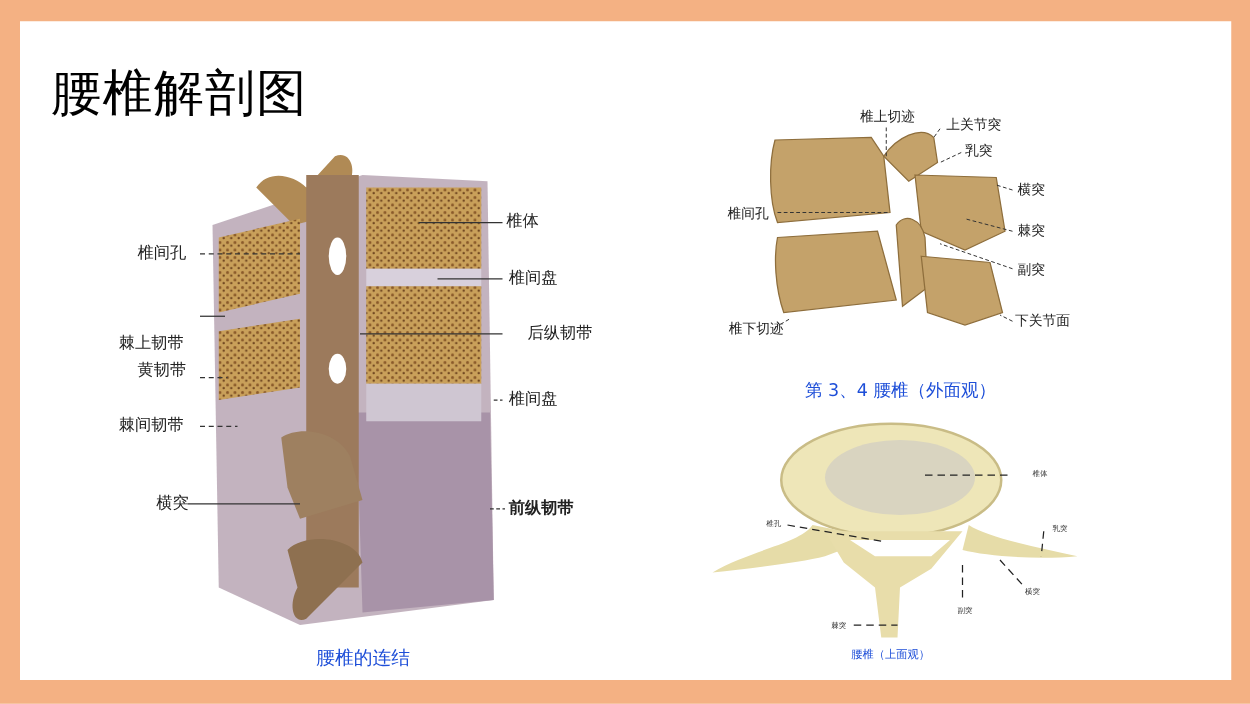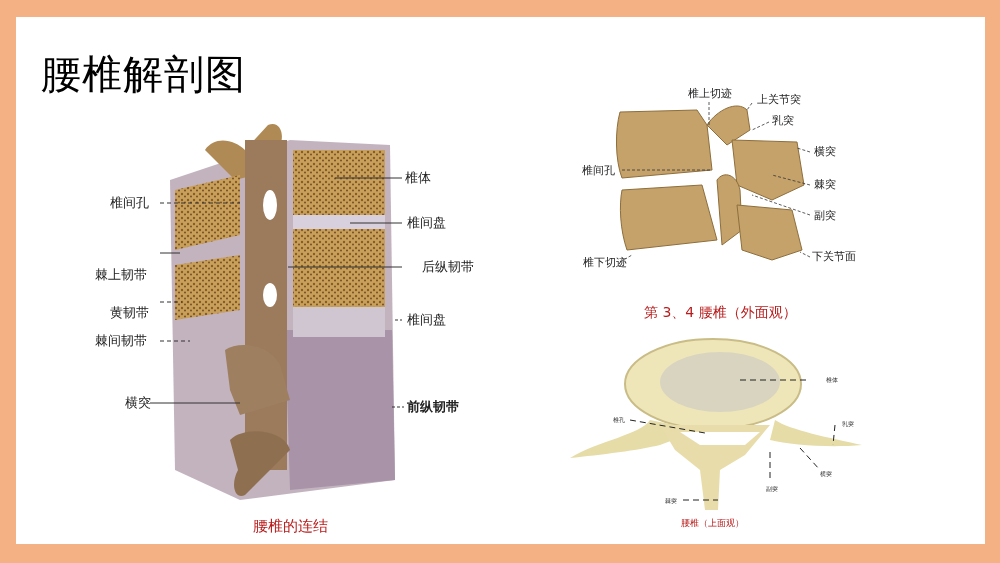--- a/index.html
+++ b/index.html
@@ -16,21 +16,21 @@
   .title {
     position:absolute; left:25px; top:30px;
     font-size:40px; font-weight:normal; color:#000; letter-spacing:1px;
   }
   .figure { position:absolute; }
   .lbl {
     position:absolute; font-size:13px; color:#222; white-space:nowrap;
     line-height:14px;
   }
   .lbl.small { font-size:6px; color:#333; line-height:7px; }
-  .caption { position:absolute; font-size:15px; color:#b91c1c; white-space:nowrap; }
+  .caption { position:absolute; font-size:15px; color:#1d4ed8; white-space:nowrap; }
   .caption.small { font-size:9px; }
   svg { position:absolute; left:0; top:0; overflow:visible; }
 </style>
 </head>
 <body>
 
 <div class="slide">
   <div class="title">腰椎解剖图</div>
 </div>
 
@@ -72,21 +72,21 @@
       <line x1="150" y1="403" x2="240" y2="403"></line>
       <line x1="335" y1="178" x2="402" y2="178"></line>
       <line x1="350" y1="223" x2="402" y2="223"></line>
       <line x1="288" y1="267" x2="402" y2="267"></line>
       <line x1="395" y1="320" x2="402" y2="320" stroke-dasharray="3,2"></line>
       <line x1="392" y1="407" x2="404" y2="407" stroke-dasharray="3,2"></line>
     </g>
   </svg>
   <div class="lbl" style="left:110px;top:196px;">椎间孔</div>
   <div class="lbl" style="left:95px;top:246px;margin-top:22px;">棘上韧带</div>
-  <div class="lbl" style="left:110px;top:306px;">黄韧带</div>
+  <div class="lbl" style="left:110px;top:290px;">黄韧带</div>
   <div class="lbl" style="left:95px;top:334px;text-align:right;">棘间韧带</div>
   <div class="lbl" style="left:125px;top:396px;">横突</div>
   <div class="lbl" style="left:405px;top:171px;">椎体</div>
   <div class="lbl" style="left:407px;top:216px;">椎间盘</div>
   <div class="lbl" style="left:408px;top:260px;margin-left:14px;">后纵韧带</div>
   <div class="lbl" style="left:407px;top:313px;">椎间盘</div>
   <div class="lbl" style="left:407px;top:400px;font-weight:bold;">前纵韧带</div>
   <div class="caption" style="left:253px;top:517px;">腰椎的连结</div>
 </div>
 

